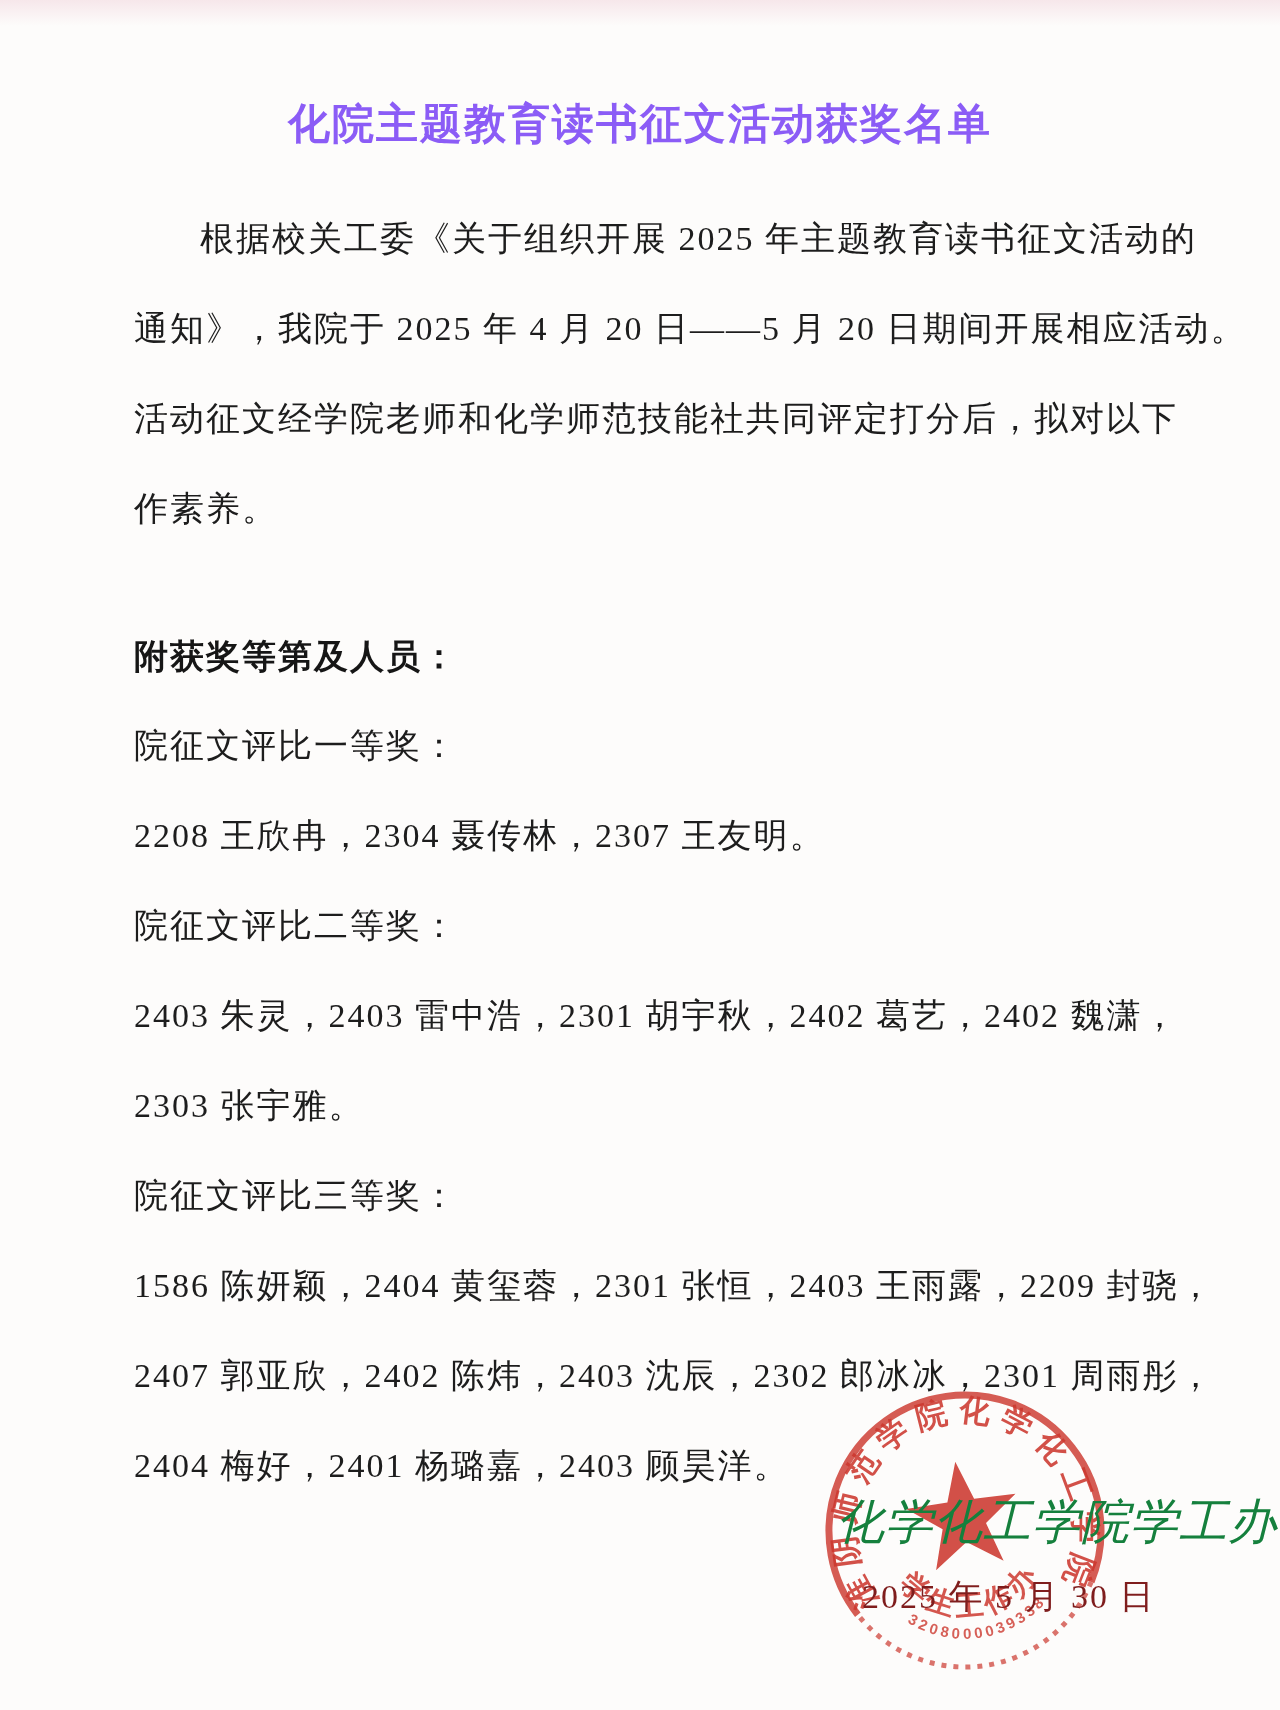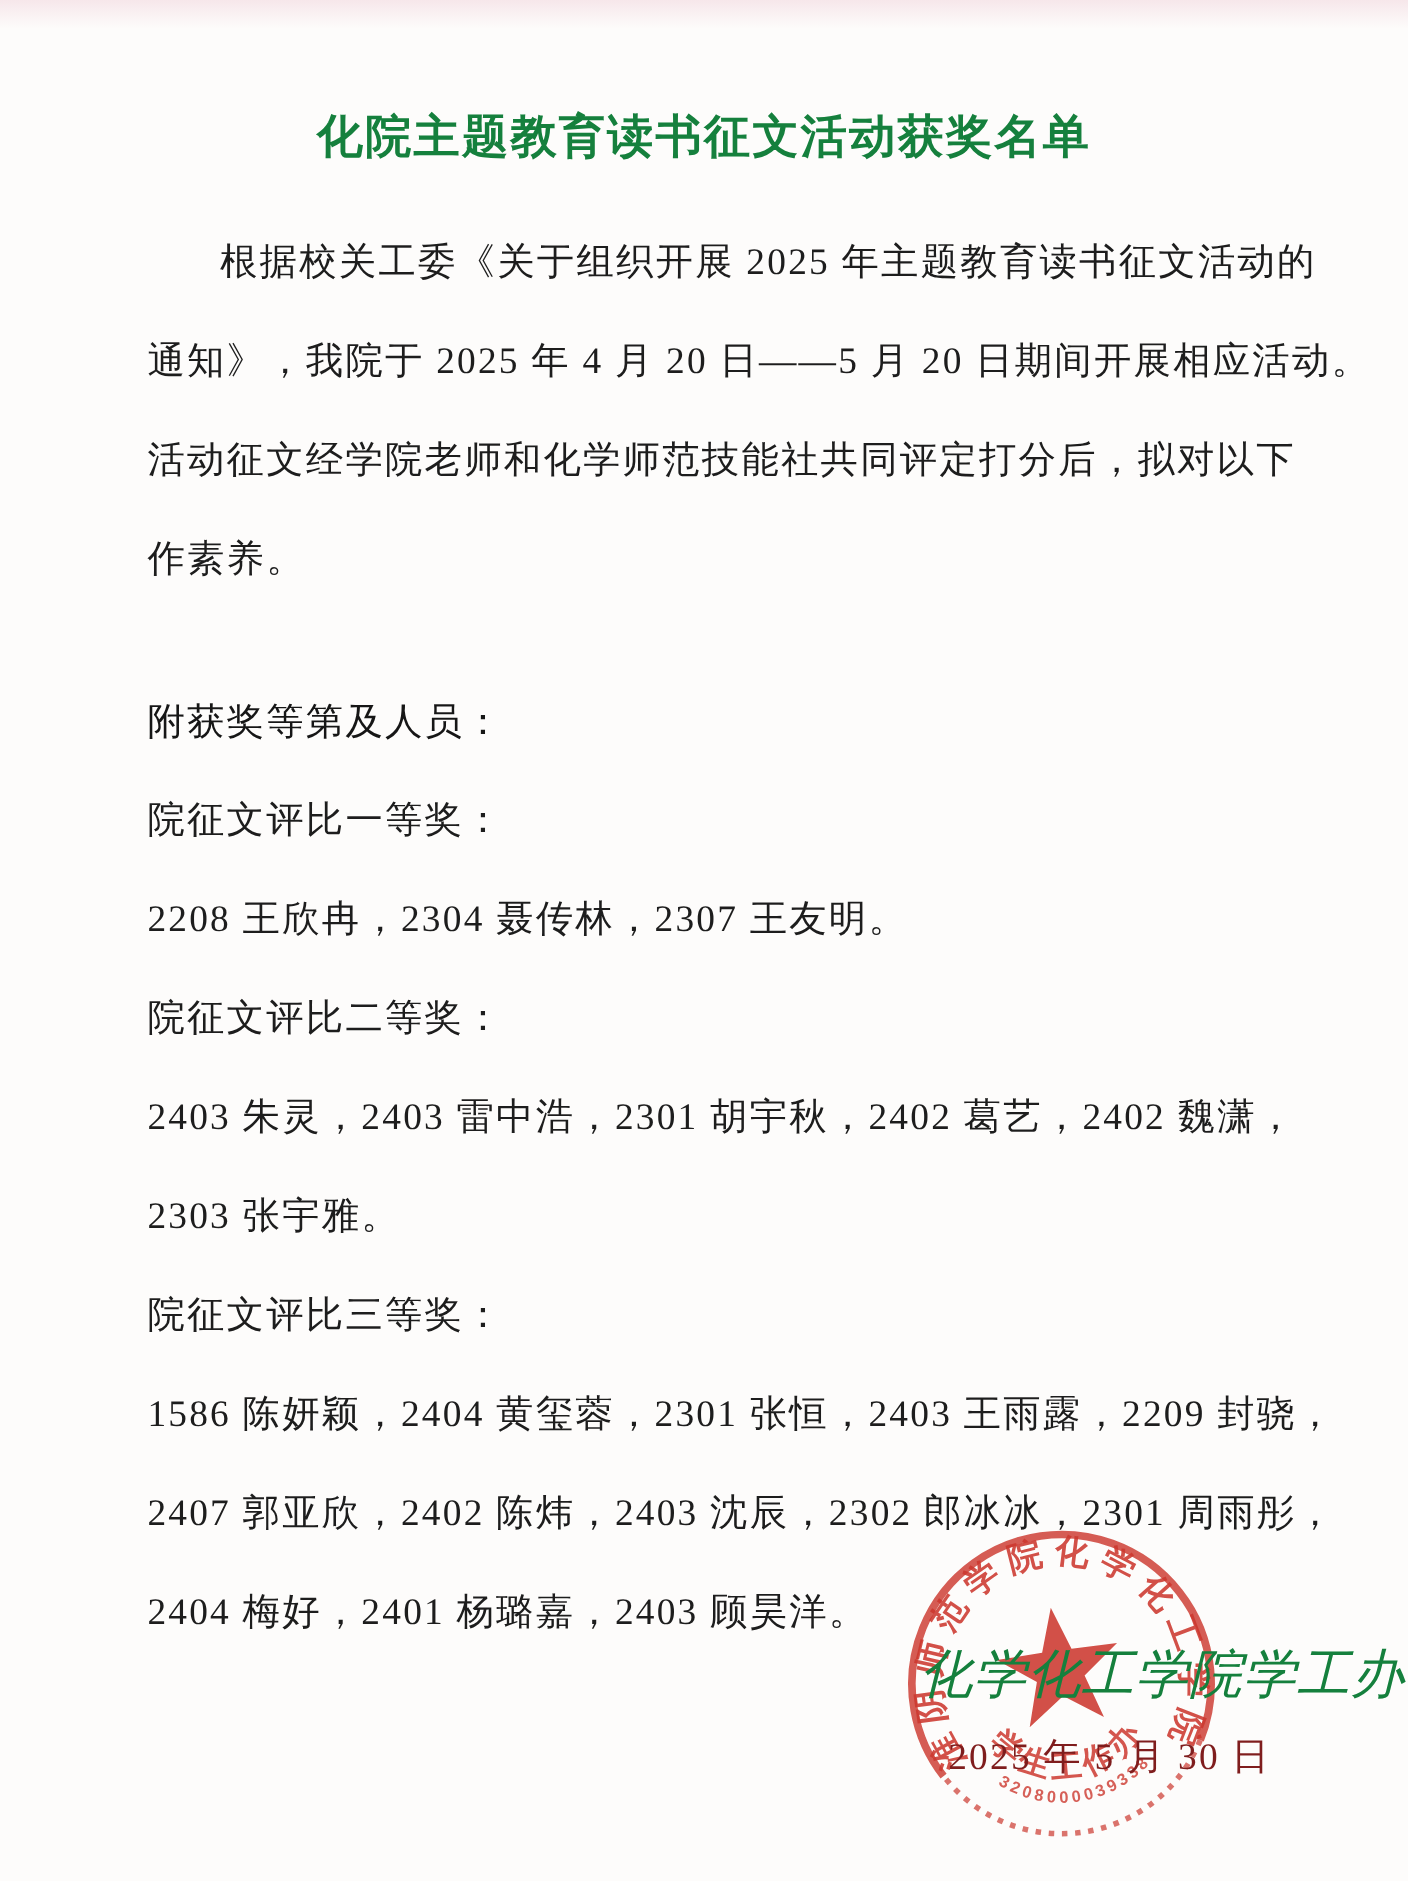--- a/index.html
+++ b/index.html
@@ -26,34 +26,34 @@
     padding:0 118px;
   }
   h1.title{
     margin:94px 0 0 0;
     font-size:42px;
     line-height:60px;
     font-weight:700;
     text-align:center;
     letter-spacing:2px;
     font-family:"Liberation Sans","DejaVu Sans",sans-serif;
-    color:#15803d;
+    color:#8b5cf6;
   }
   .line{
     font-size:34px;
     line-height:74px;
     letter-spacing:2px;
     white-space:nowrap;
     margin:16px;
   }
   .first{margin-top:48px;}
   .indent{text-indent:66px;}
   .heading{
     margin-top:73px;
-    font-weight:400;
+    font-weight:700;
     font-family:"Liberation Sans","DejaVu Sans",sans-serif;
     letter-spacing:2px;
     color:#161616;
   }
   .stamp{
     position:absolute;
     left:815px;top:1381px;
     width:300px;height:300px;
     transform:rotate(-8deg);
     opacity:.92;

